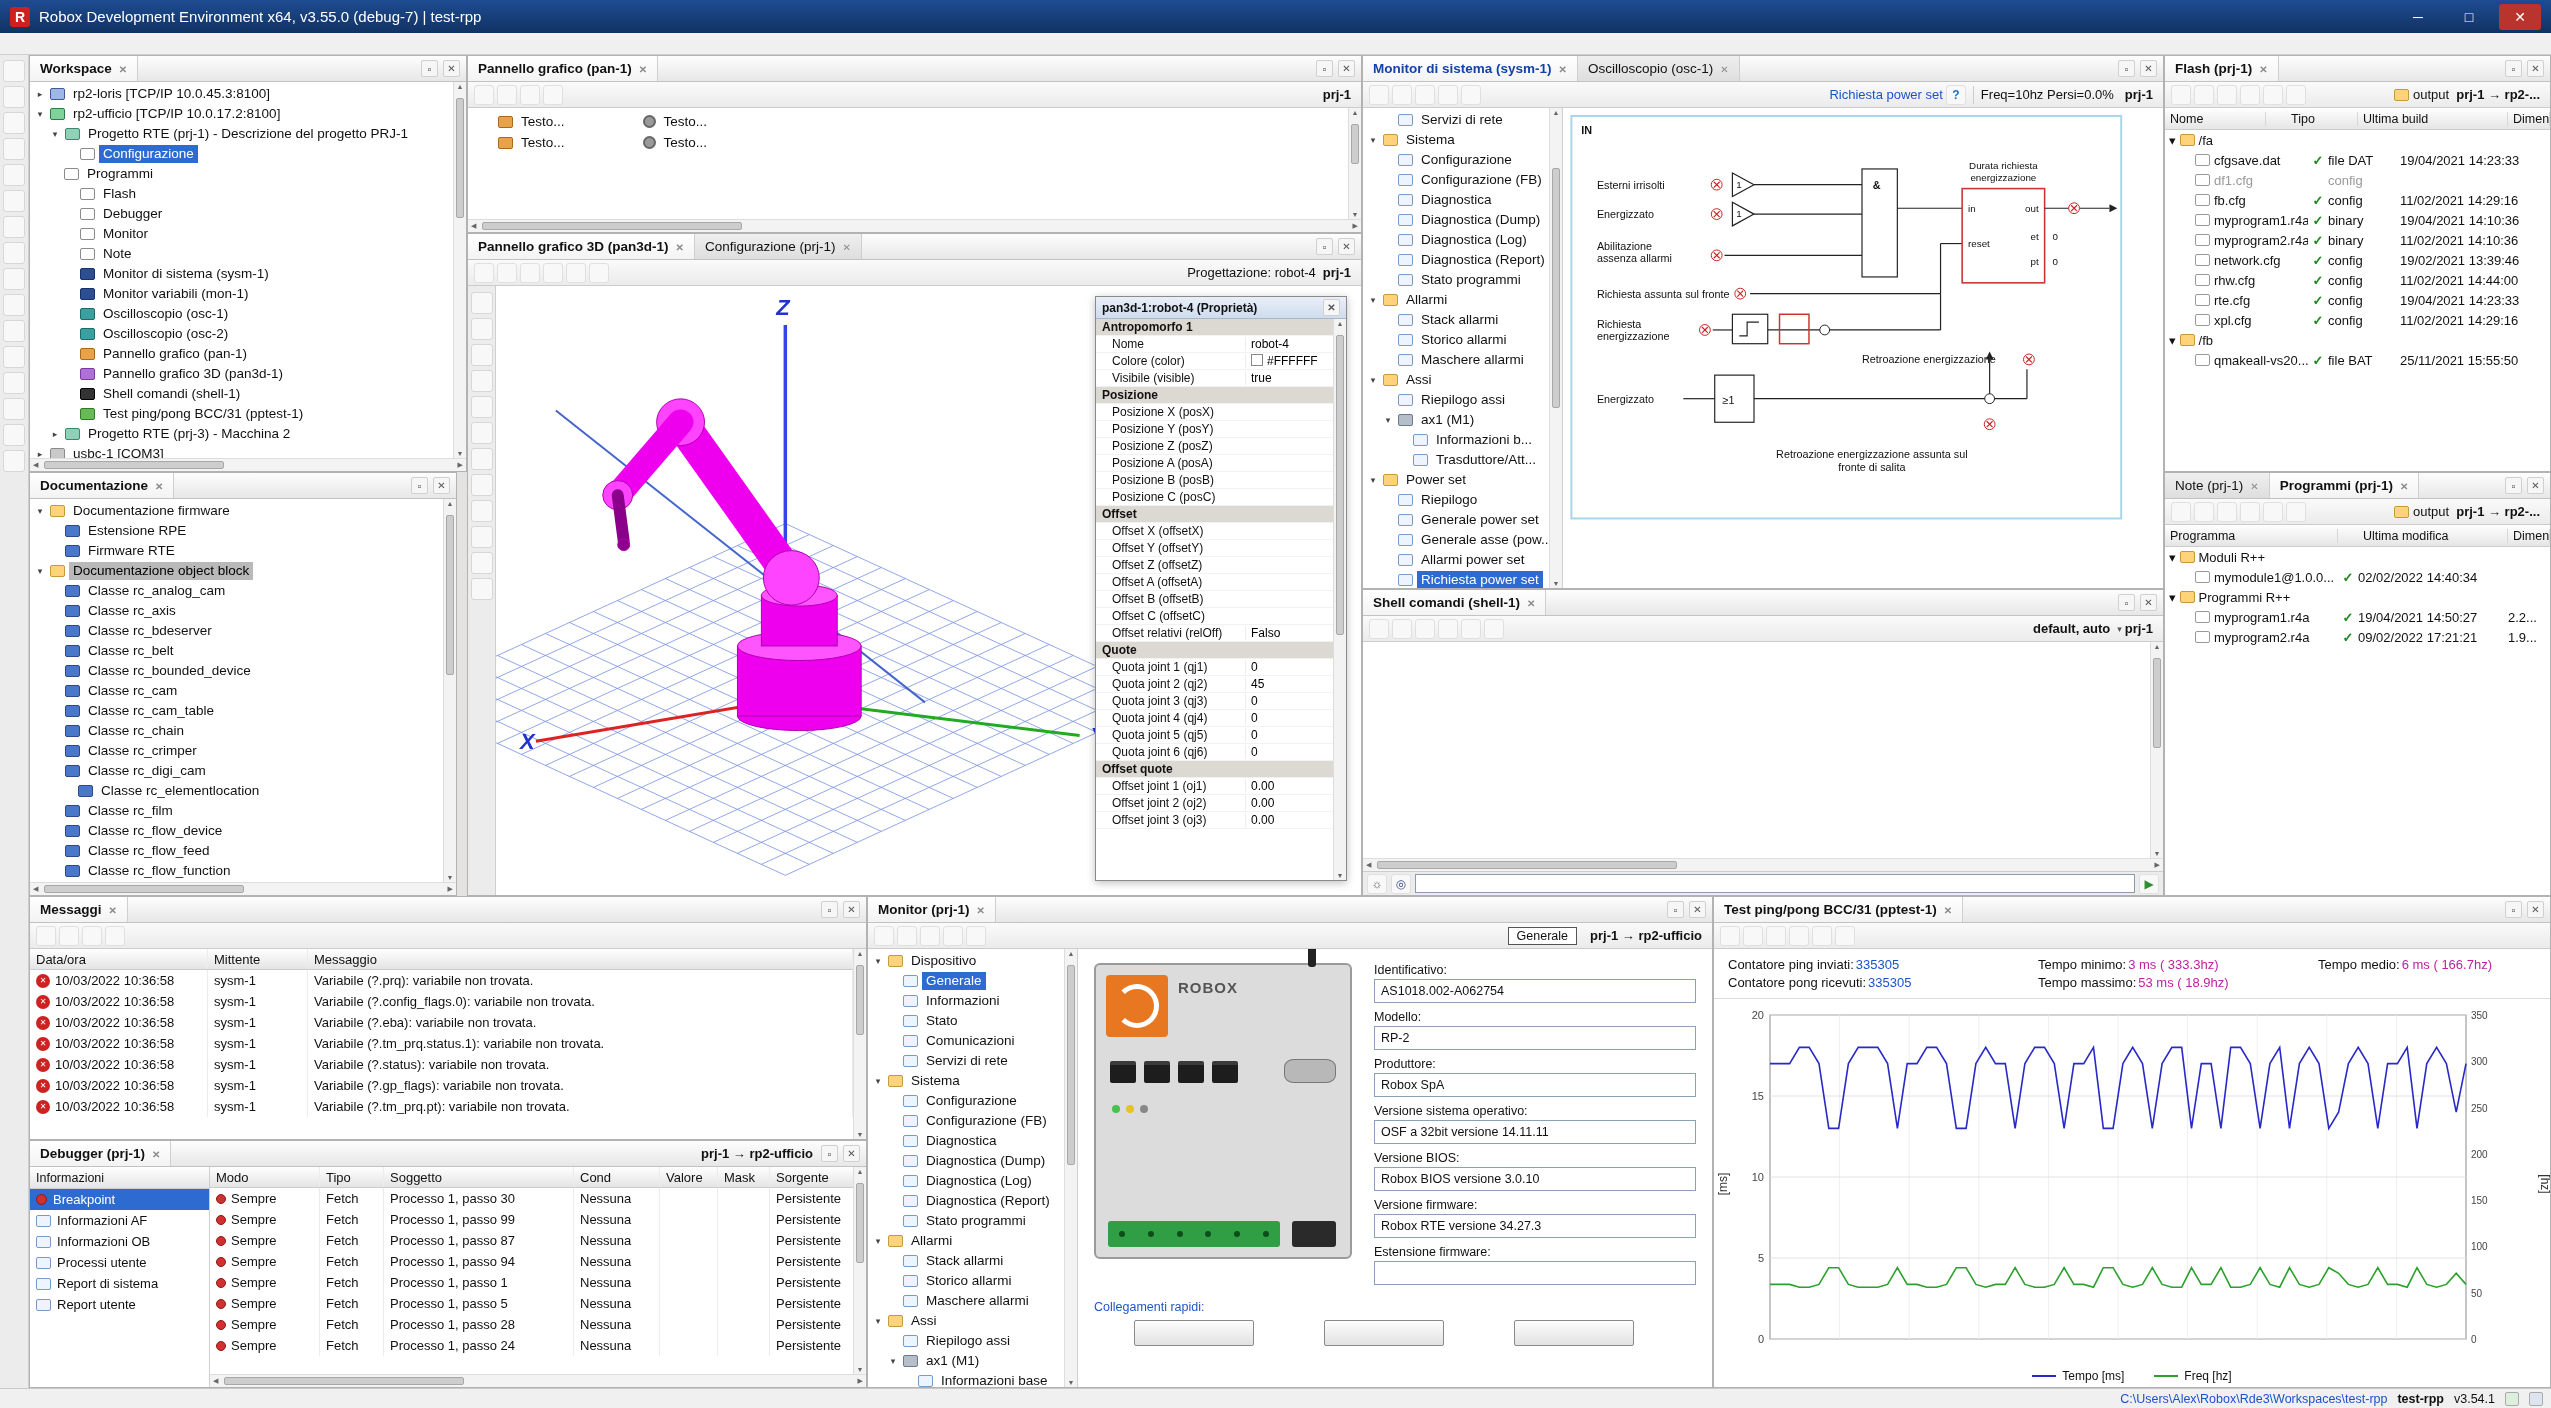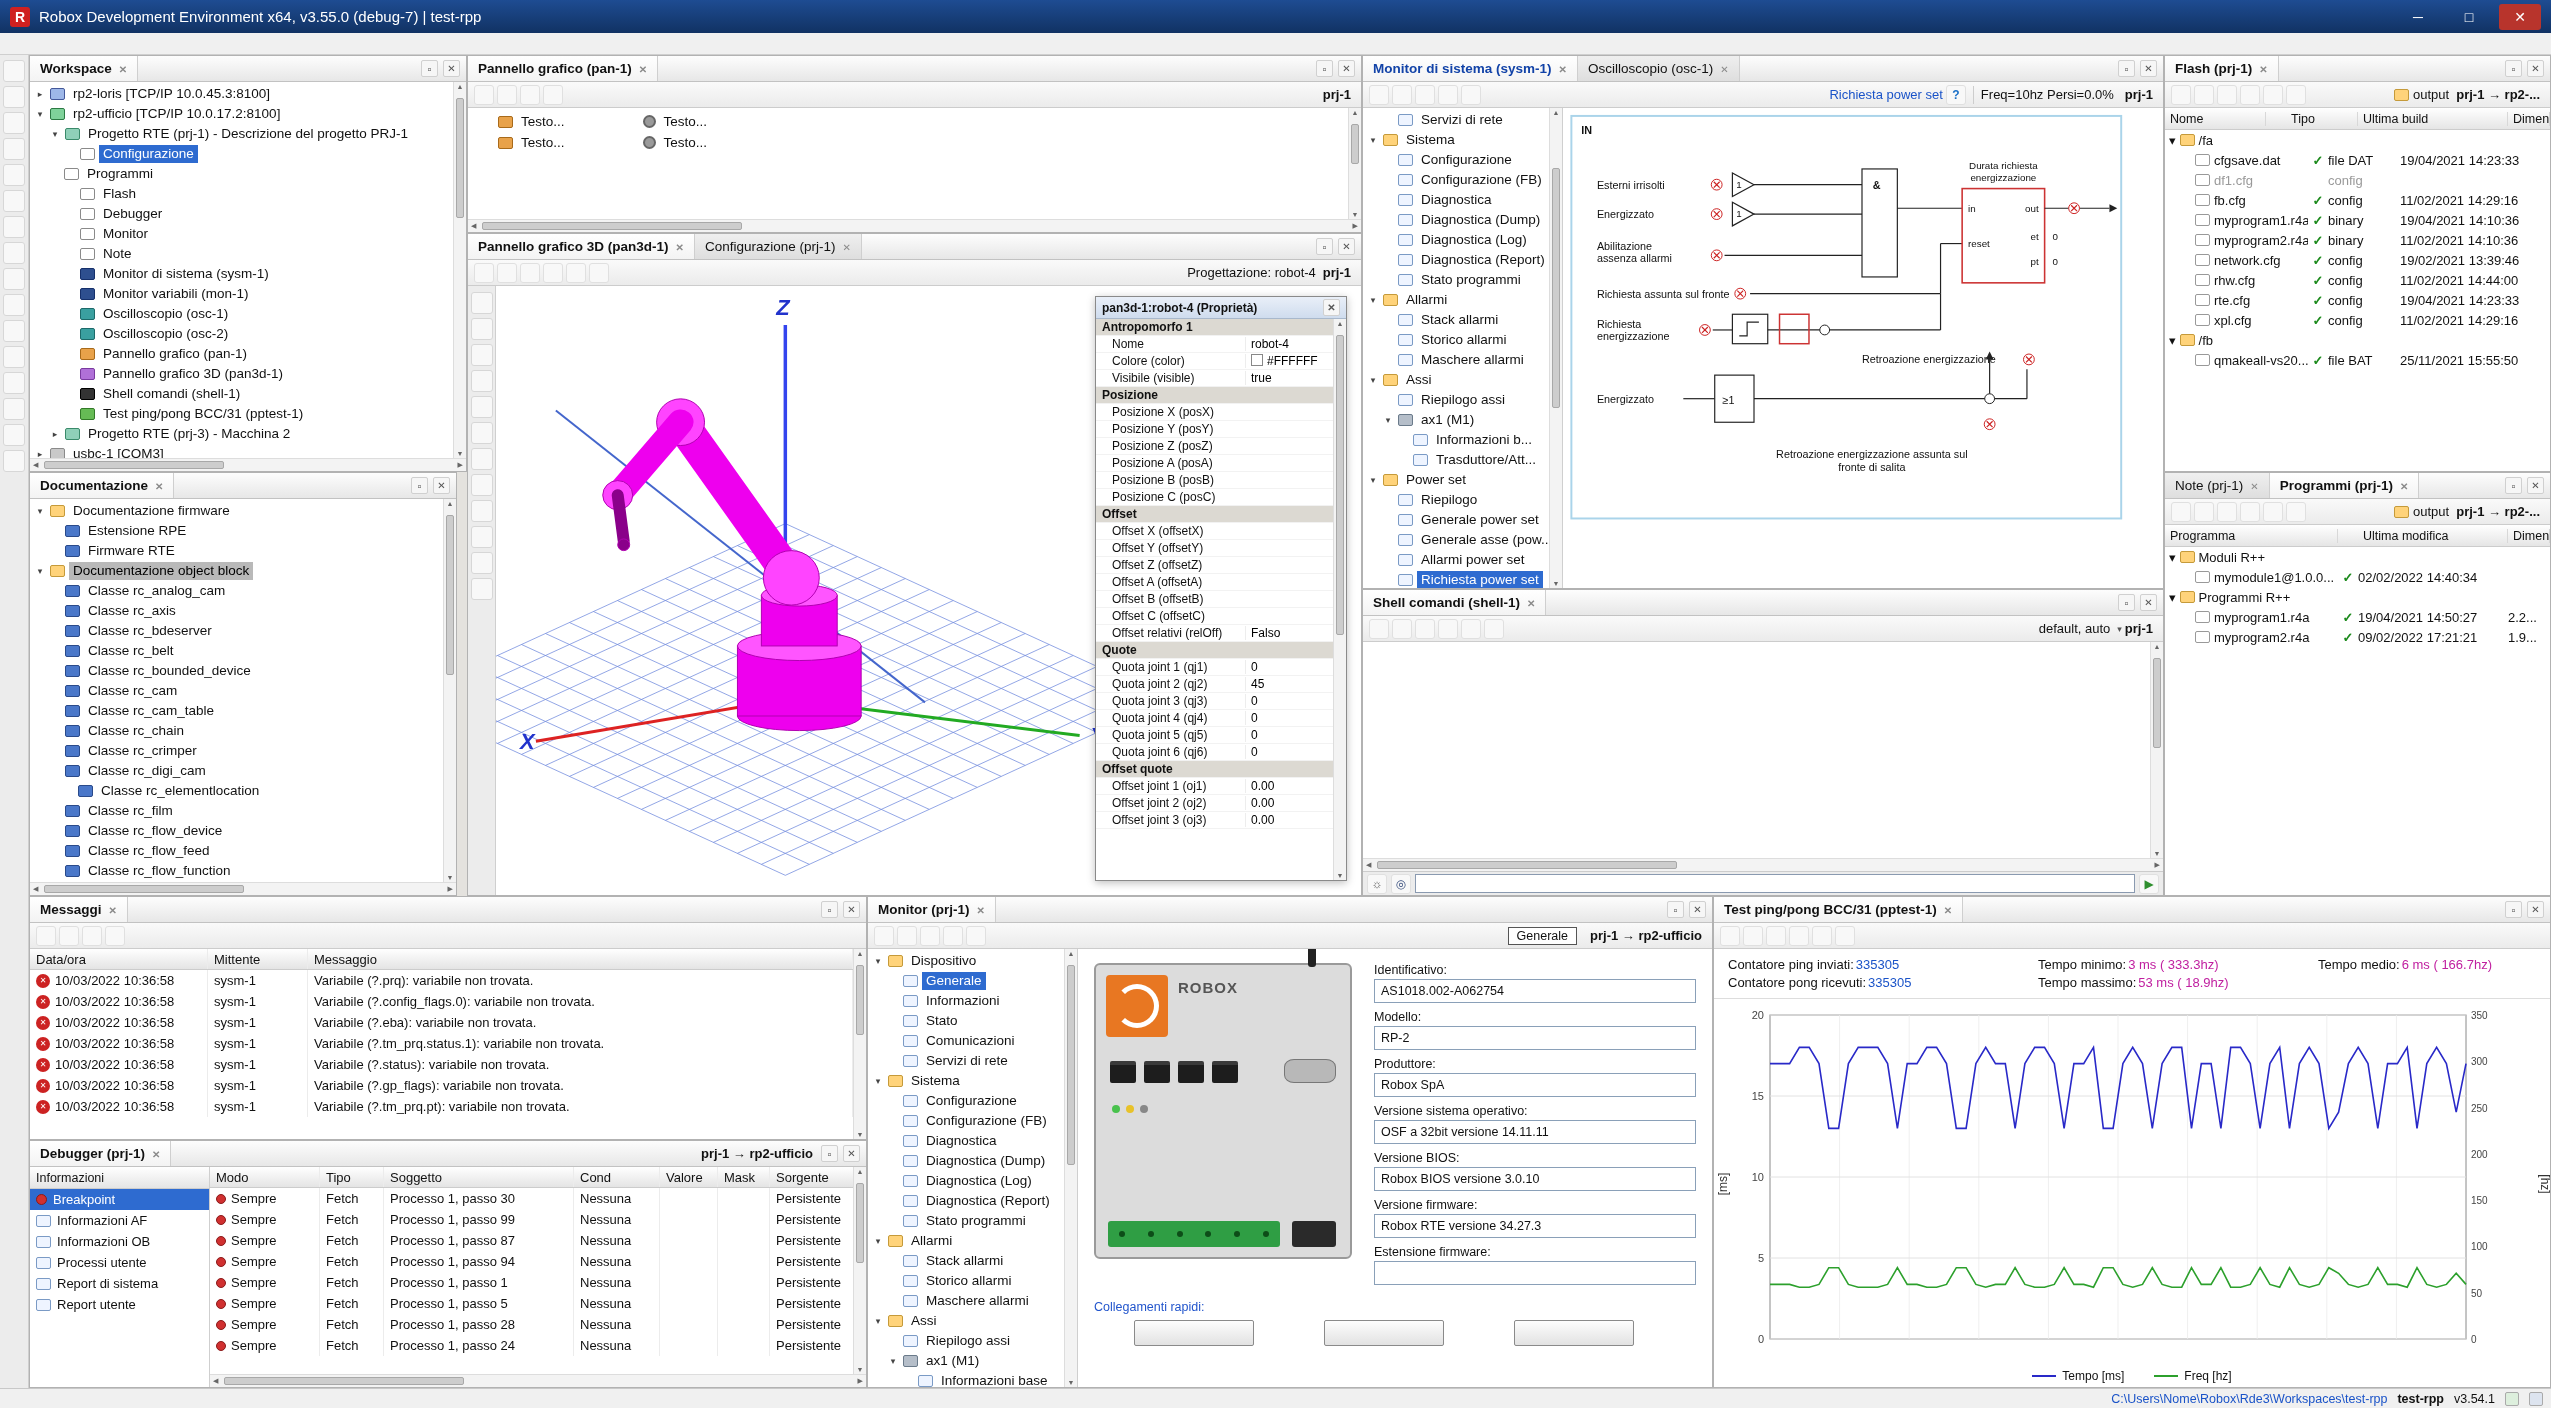--- a/index.html
+++ b/index.html
@@ -1062,21 +1062,21 @@
     </div>
     <div class="toolbar">
       <span style="display:flex;gap:3px">
           <span class="tbi gi"></span>
           <span class="tbi gi"></span>
           <span class="tbi gi"></span>
           <span class="tbi gi"></span>
           <span class="tbi gi"></span>
           <span class="tbi gi"></span>
         </span>
-      <span class="badge" style="font-weight:normal">default, auto</span>
+      <span class="badge" style="font-weight:bold">default, auto</span>
       <span style="font-size:9px;color:#555">▾</span>
       <span class="badge2">prj-1</span>
     </div>
     <div id="shell-body">
       <div id="shell-lines">
 
       <div class="sline b"></div>
           <div class="sline b"></div>
           <div class="sline"></div>
           <div class="sline"></div>
@@ -1942,20 +1942,20 @@
           </div>
         <div class="leg green">
             <span class="dash"></span>
             <span>Freq [hz]</span>
           </div>
       </div>
     </div>
   </div>
 
   <div id="statusbar">
-    <span class="path">C:\Users\Nome\Robox\Rde3\Workspaces\test-rpp</span>
+    <span class="path">C:\Users\Alex\Robox\Rde3\Workspaces\test-rpp</span>
     <span class="name">test-rpp</span>
     <span>v3.54.1</span>
     <span class="sb-i"></span>
     <span class="sb-i g2"></span>
   </div>
 
 </div>
 
 </body></html>

